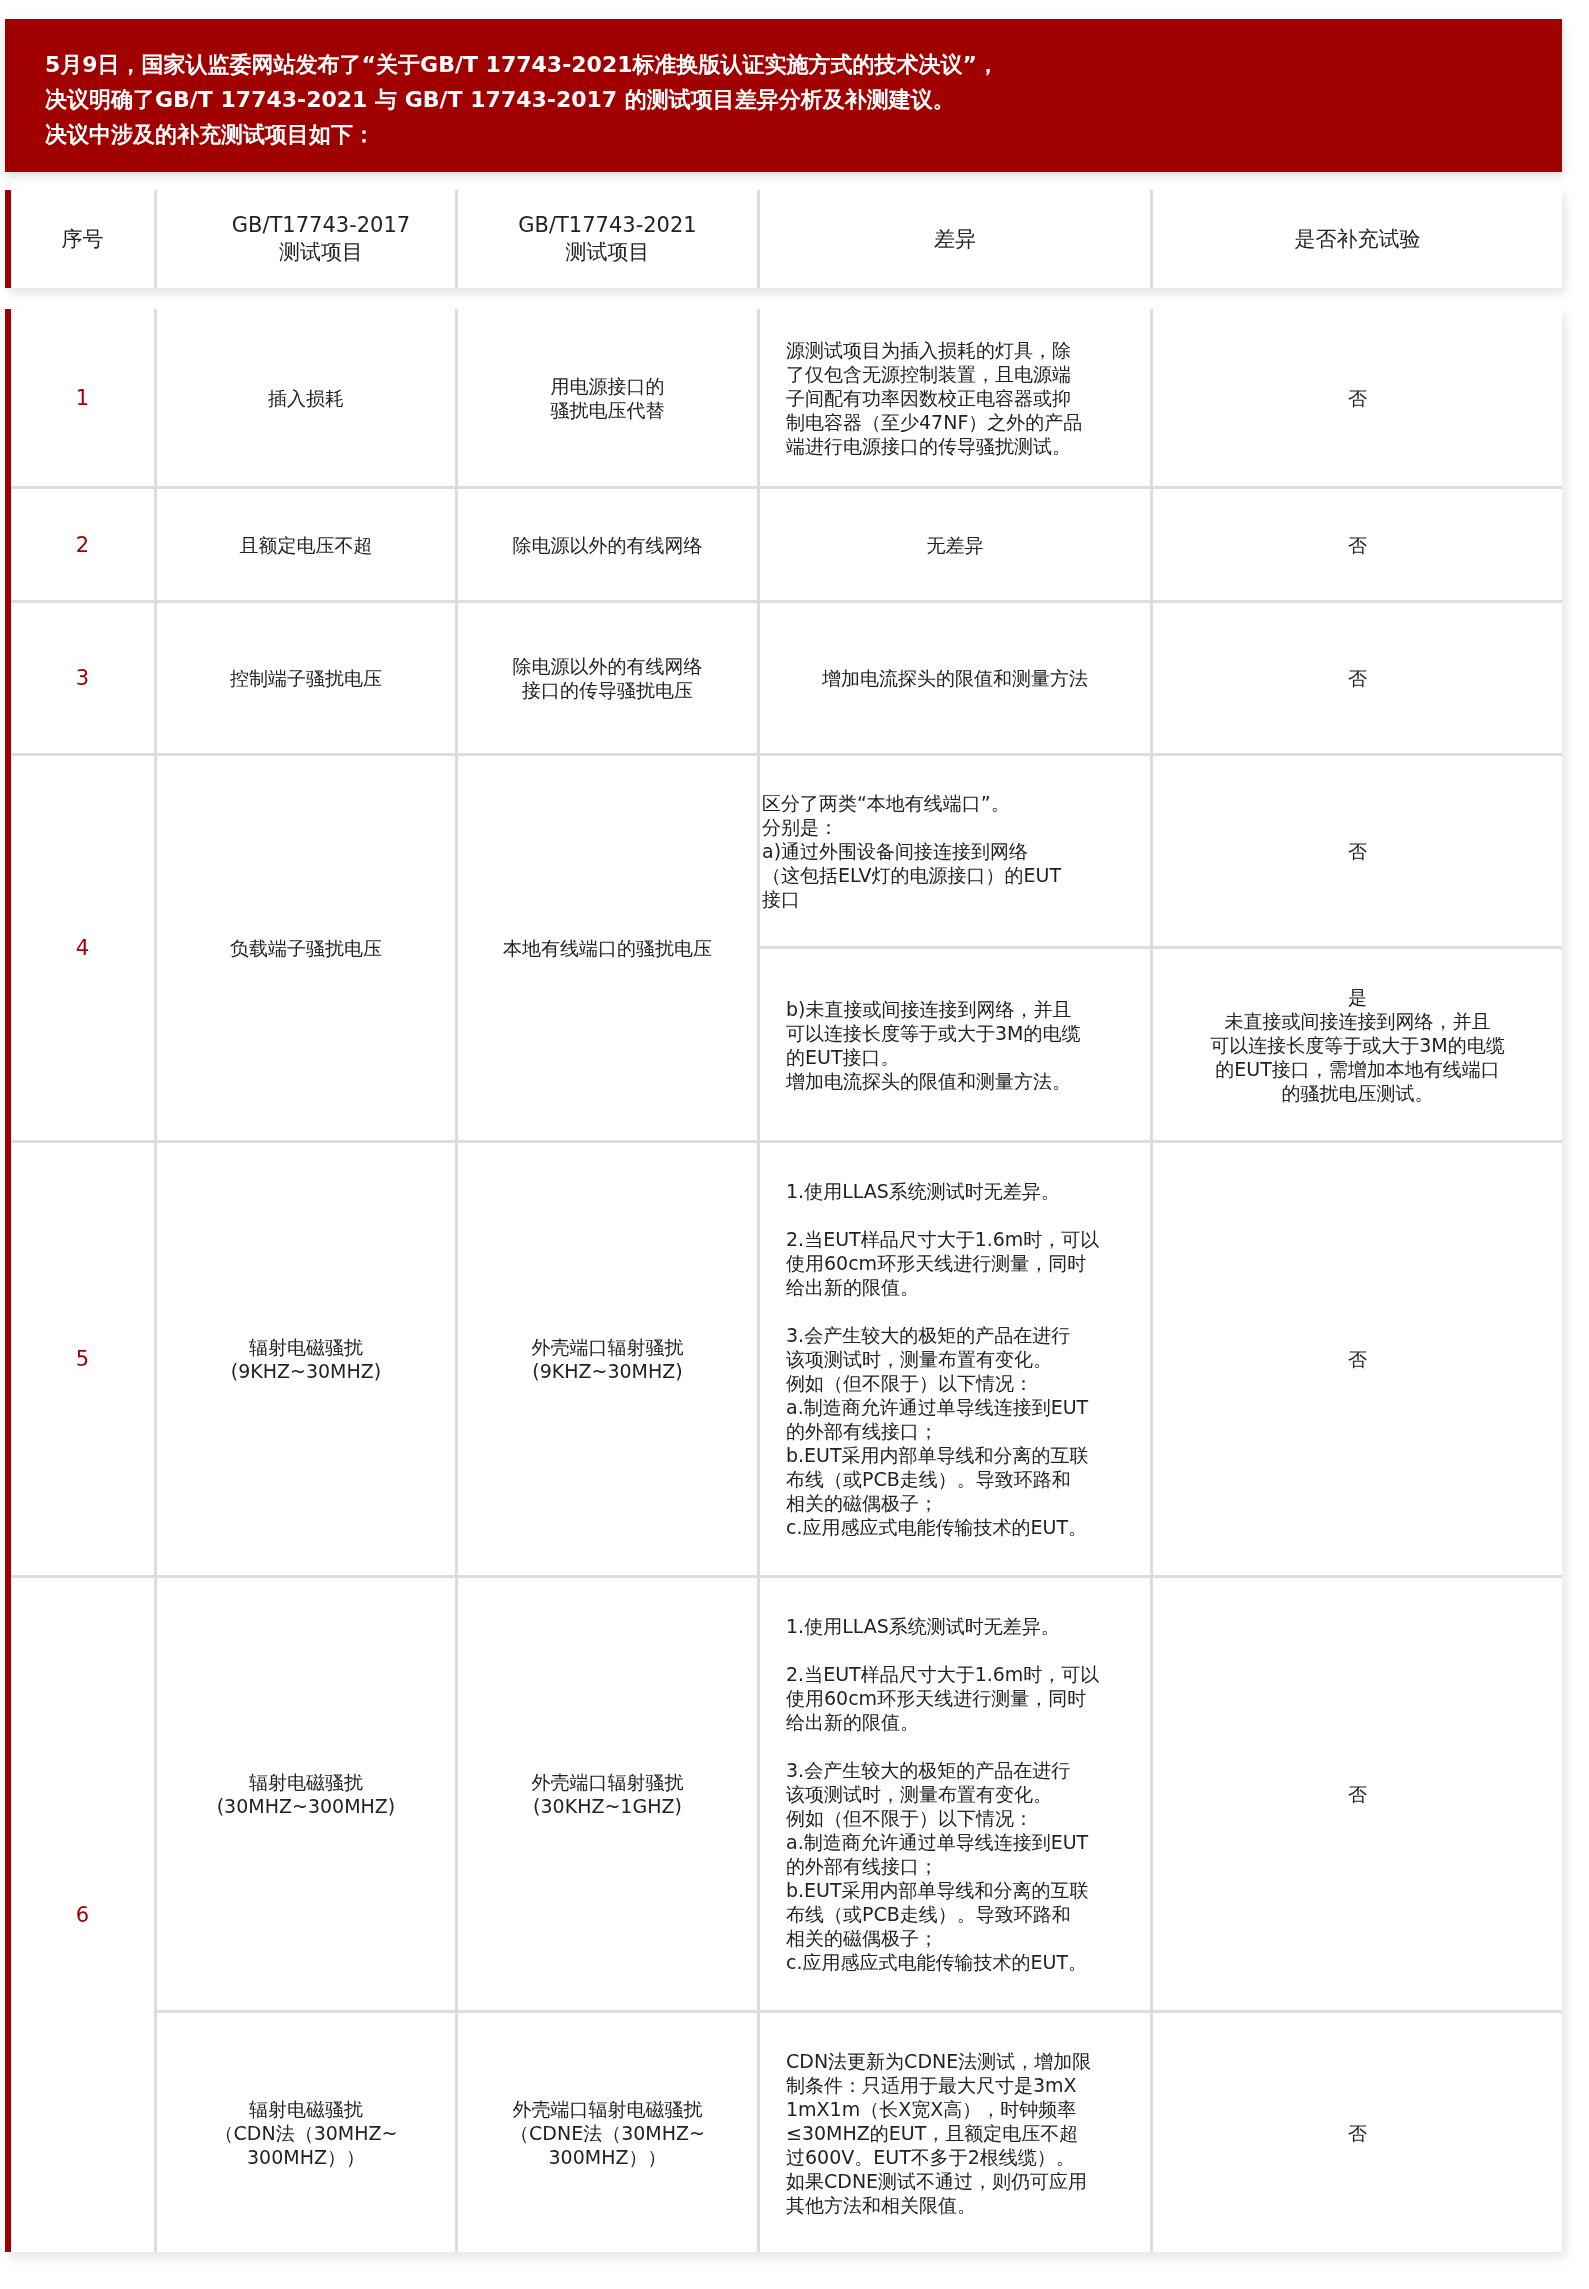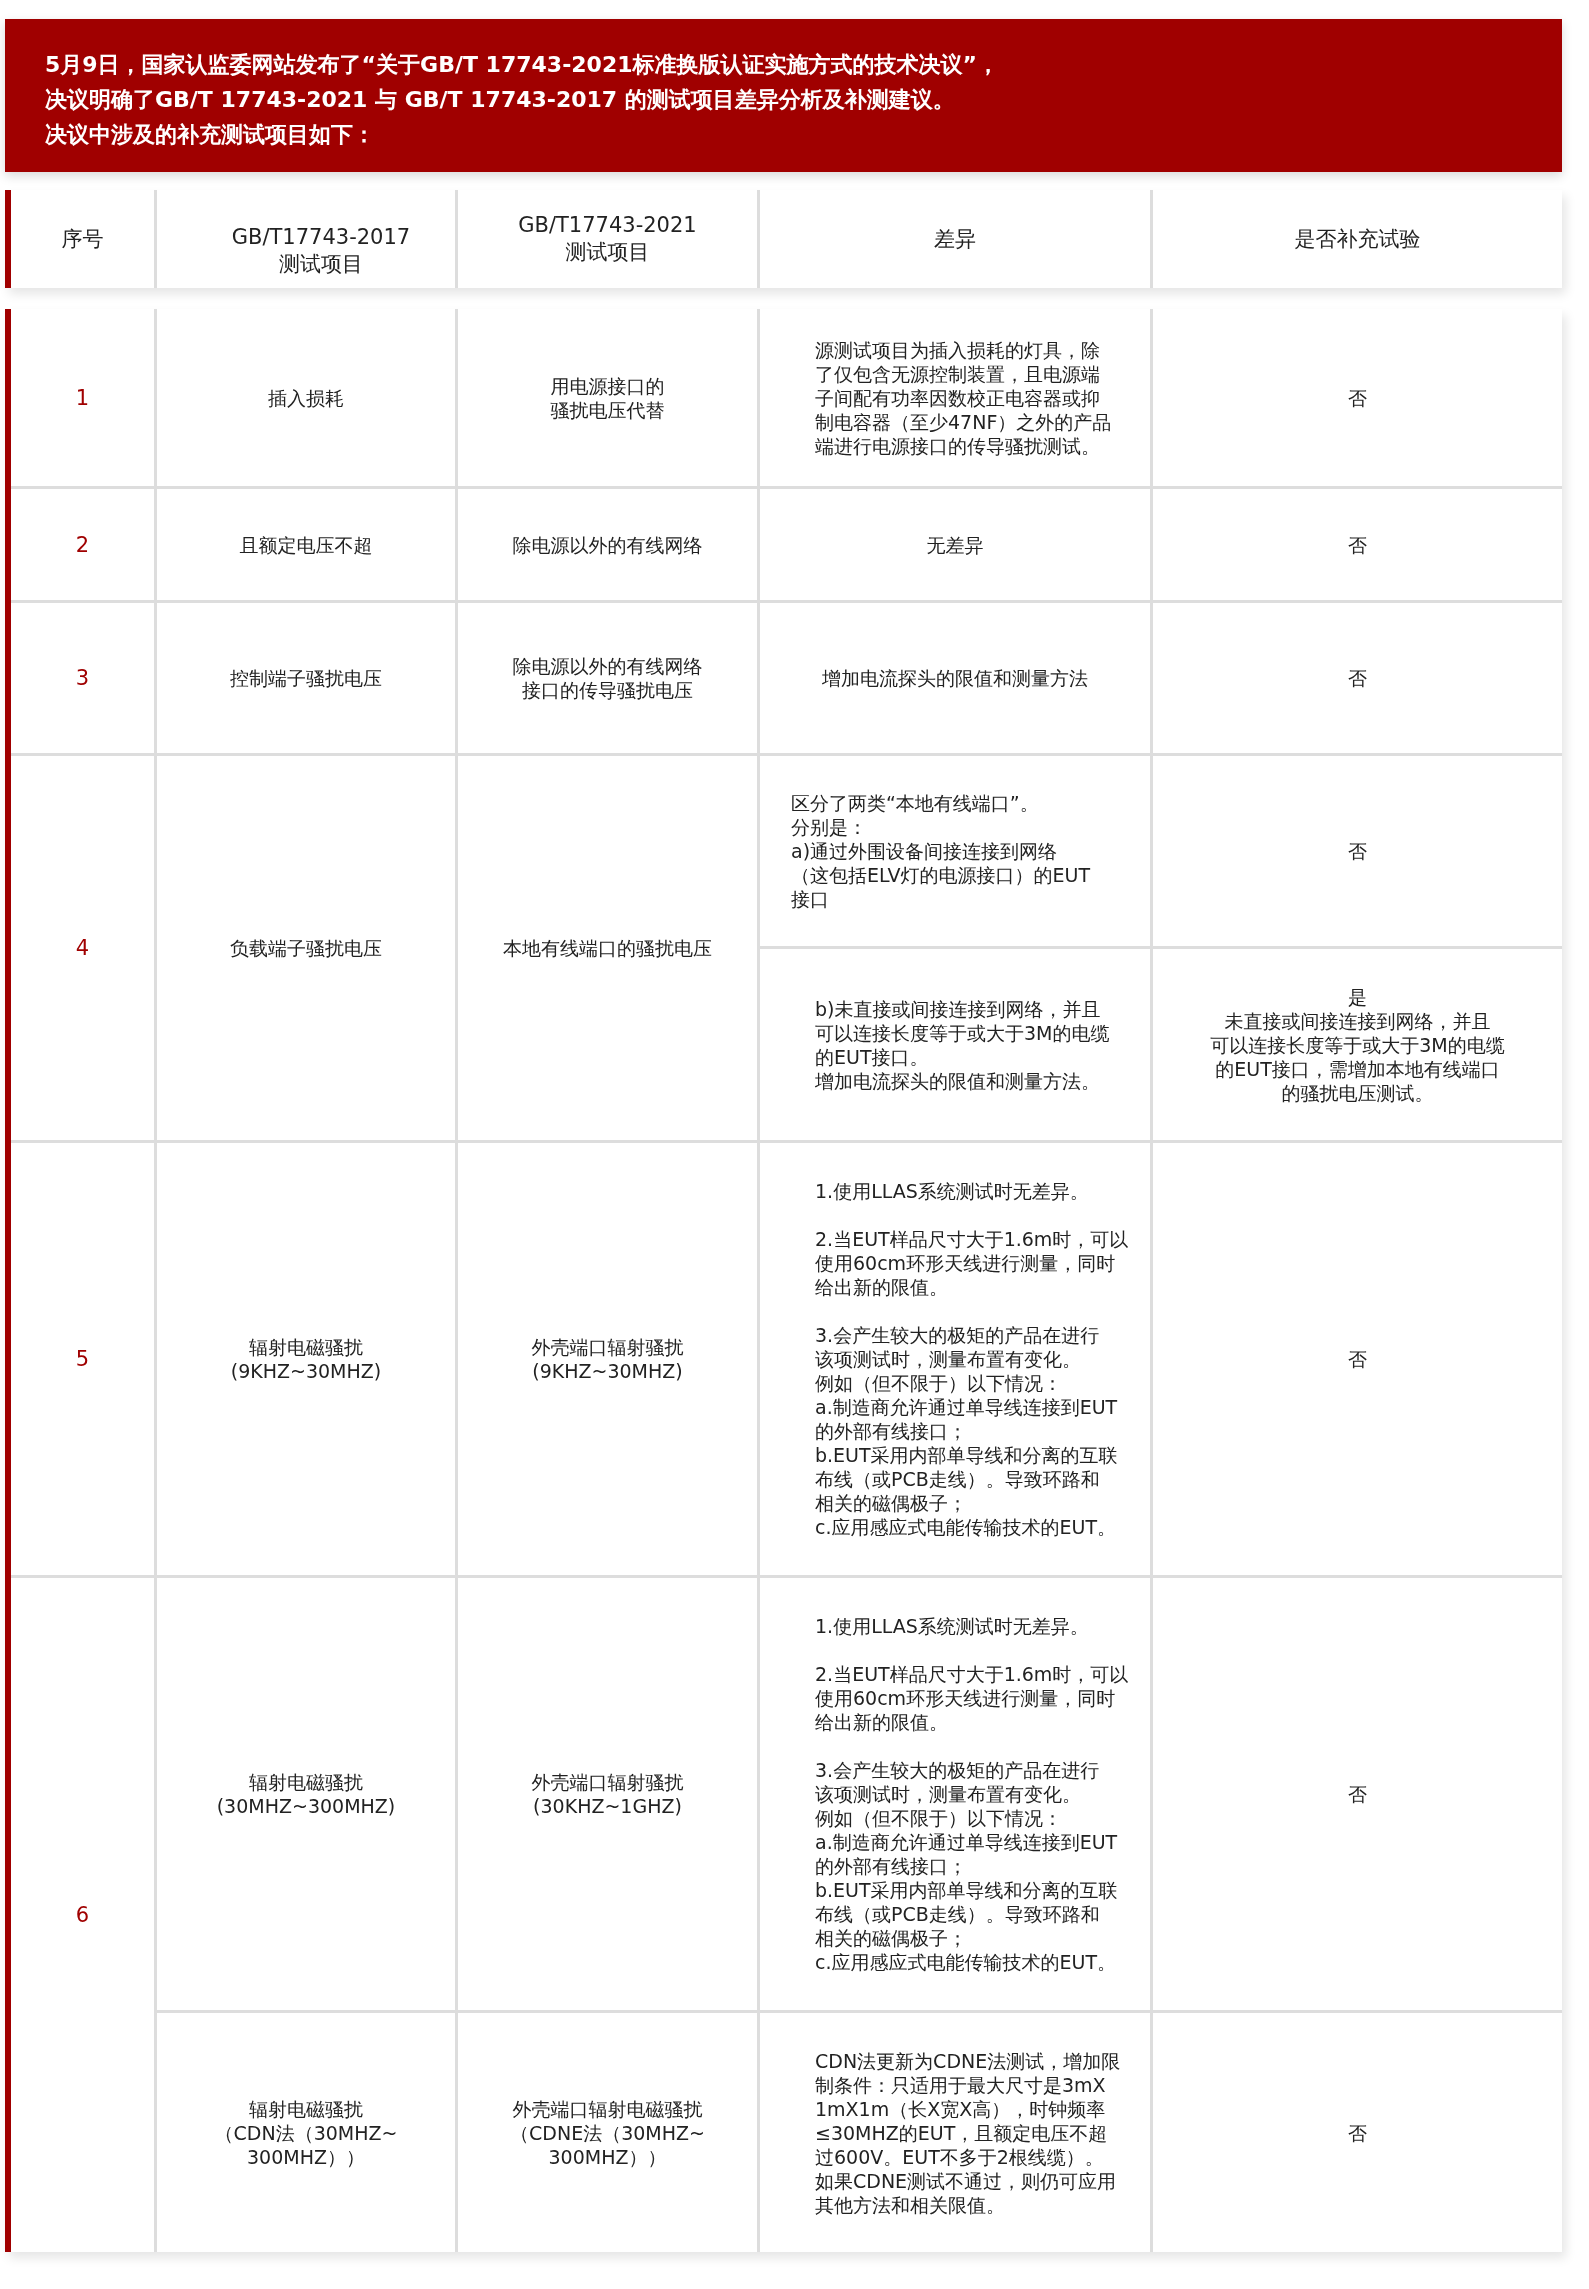--- a/index.html
+++ b/index.html
@@ -7,21 +7,21 @@
          font-family:"DejaVu Sans","Liberation Sans",sans-serif; color:#222; }
   .banner { position:absolute; left:5px; top:19px; width:1557px; height:153px;
             background:#a00000; box-shadow:0 4px 10px rgba(0,0,0,0.15); }
   .banner-line { position:absolute; left:40px; color:#fff; font-weight:bold;
                  font-size:22px; line-height:30px; white-space:nowrap; }
   .card { position:absolute; left:5px; width:1557px; background:#fff;
           box-shadow:4px 6px 10px rgba(0,0,0,0.10); }
   .card .bar { position:absolute; left:0; top:0; bottom:0; width:6px; background:#a00000; }
   .cell { position:absolute; display:flex; align-items:center; justify-content:center;
           text-align:center; box-sizing:border-box; font-size:19px; line-height:24px; }
-  .cell.left { justify-content:flex-start; text-align:left; padding-left:26px; padding-right:14px;margin-left:29px; }
+  .cell.left { justify-content:flex-start; text-align:left; padding-left:26px; padding-right:14px; }
   .vline { position:absolute; width:3px; background:#dddddd; }
   .hline { position:absolute; height:3px; background:#dddddd; }
   .num { color:#a00000; font-size:21px; }
   .hdr { font-size:21px; line-height:27px; color:#222; }
   .ml { white-space:pre-line; }
 </style>
 </head>
 <body>
 
 <div class="banner">
@@ -29,21 +29,21 @@
   <div class="banner-line" style="top:66px;">决议明确了GB/T 17743-2021 与 GB/T 17743-2017 的测试项目差异分析及补测建议。</div>
   <div class="banner-line" style="top:101px;">决议中涉及的补充测试项目如下：</div>
 </div>
 
 <div class="card" style="top:190px;height:98px;">
   <div class="bar"></div>
   <div class="cell hdr" style="left:6px;width:143px;top:0;height:98px;">
       <span>序号</span>
     </div>
   <div class="vline" style="left:149px;top:0;height:98px;"></div>
-  <div class="cell hdr ml" style="left:152px;width:328px;top:12px;height:98px;"><span class="ml">GB/T17743-2017
+  <div class="cell hdr ml" style="left:152px;width:328px;top:0;height:98px;"><span class="ml">GB/T17743-2017
 测试项目</span></div>
   <div class="vline" style="left:450px;top:0;height:98px;"></div>
   <div class="cell hdr" style="left:453px;width:299px;top:0;height:98px;">
       <span class="ml">GB/T17743-2021
 测试项目</span>
     </div>
   <div class="vline" style="left:752px;top:0;height:98px;"></div>
   <div class="cell hdr" style="left:755px;width:390px;top:0;height:98px;">
       <span>差异</span>
     </div>

